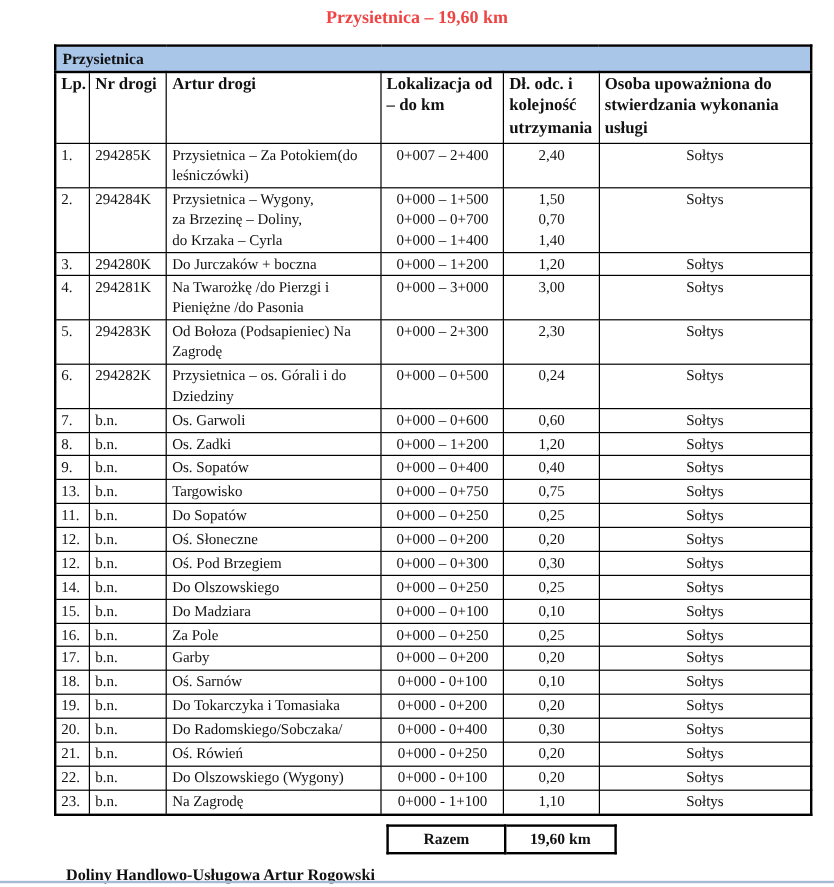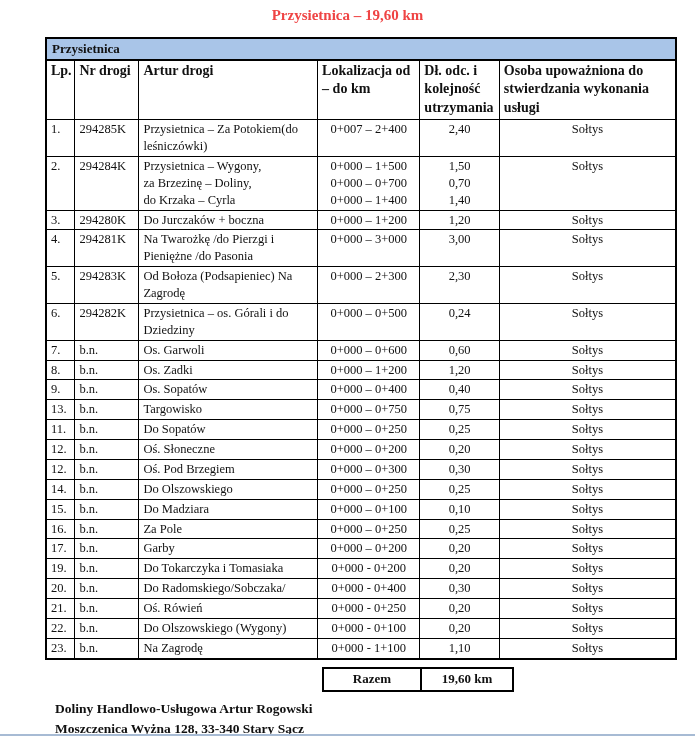--- a/index.html
+++ b/index.html
@@ -248,20 +248,28 @@
   </tr>
         <tr>
     <td>17.</td>
     <td>b.n.</td>
     <td class="pre">Garby</td>
     <td class="c pre">0+000 – 0+200</td>
     <td class="c pre">0,20</td>
     <td class="c">Sołtys</td>
   </tr>
         <tr>
+    <td>18.</td>
+    <td>b.n.</td>
+    <td class="pre">Oś. Sarnów</td>
+    <td class="c pre">0+000 - 0+100</td>
+    <td class="c pre">0,10</td>
+    <td class="c">Sołtys</td>
+  </tr>
+        <tr>
     <td>19.</td>
     <td>b.n.</td>
     <td class="pre">Do Tokarczyka i Tomasiaka</td>
     <td class="c pre">0+000 - 0+200</td>
     <td class="c pre">0,20</td>
     <td class="c">Sołtys</td>
   </tr>
         <tr>
     <td>20.</td>
     <td>b.n.</td>

